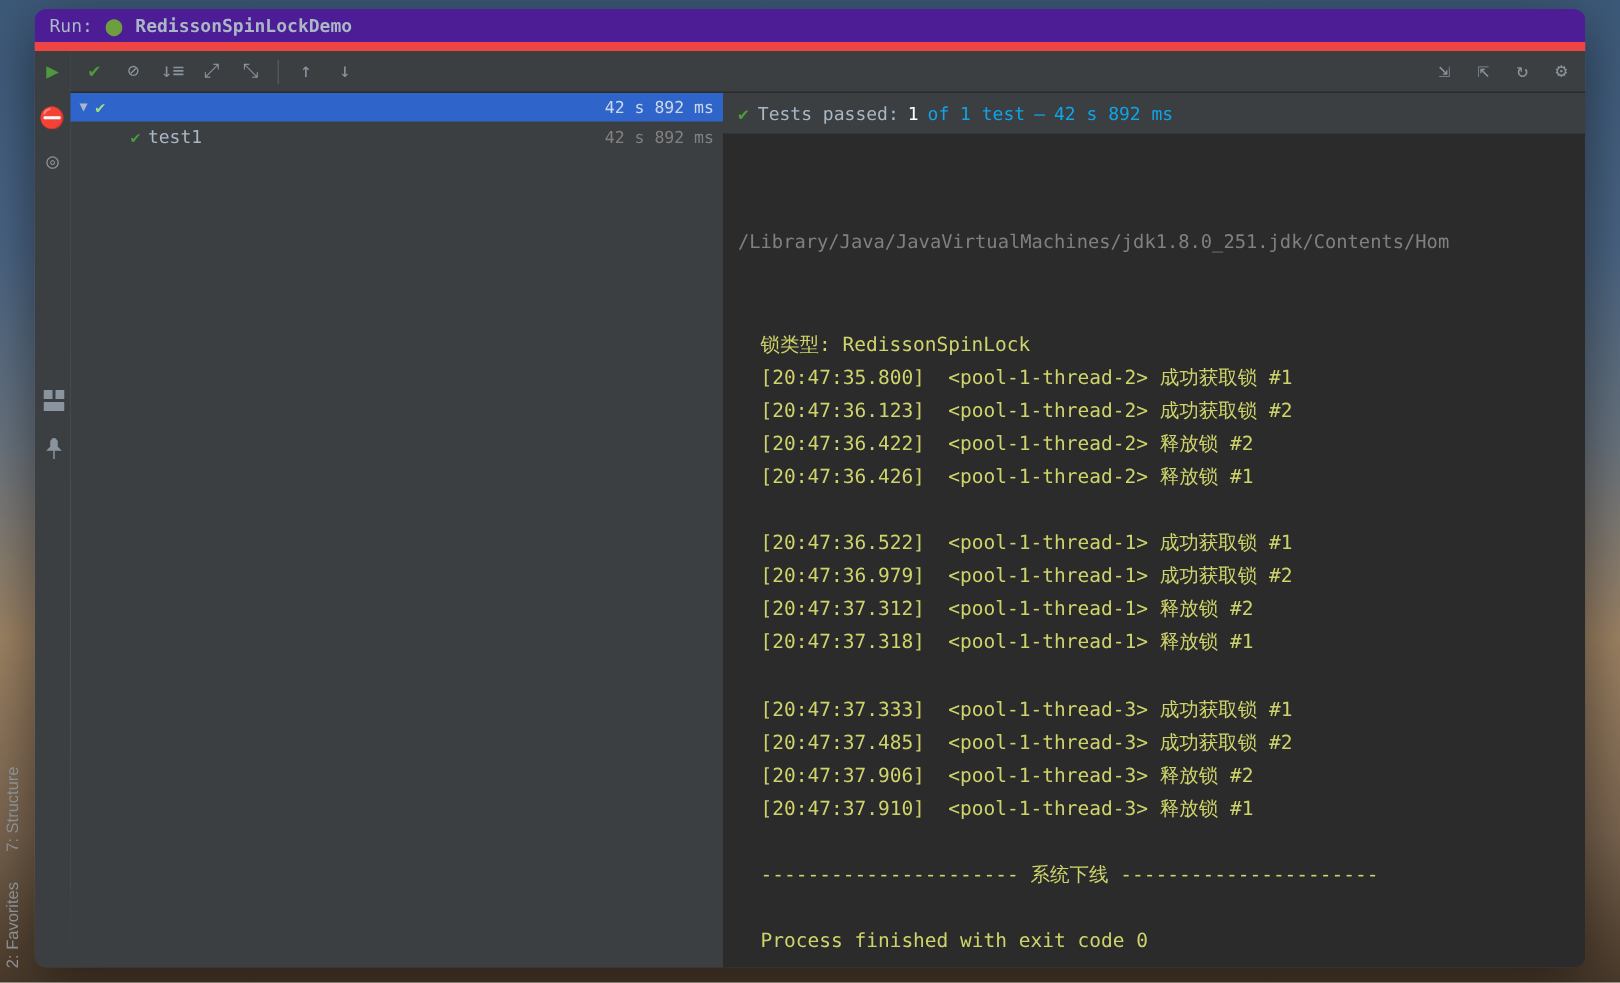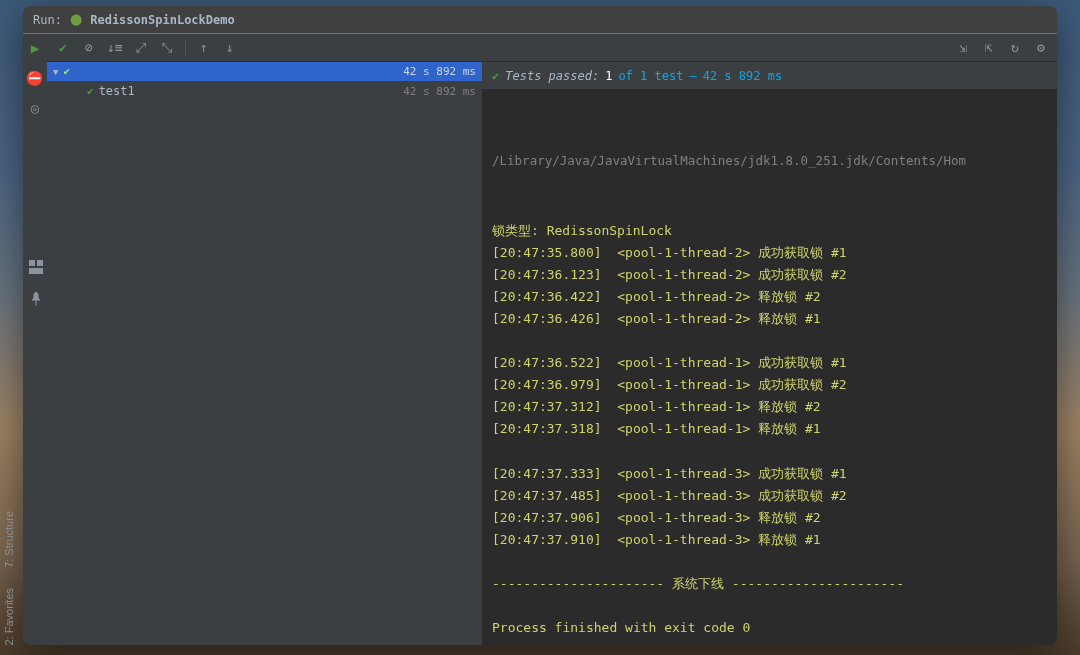--- a/index.html
+++ b/index.html
@@ -23,26 +23,26 @@
       background: rgba(43,43,43,0.0);
       border-radius: 8px;
       box-shadow: 0 10px 40px rgba(0,0,0,0.5);
       overflow: hidden;
       display: flex;
       flex-direction: column;
       z-index: 1;
     }
     .titlebar {
       height: 28px;
-      background: #404040;
+      background: #4c1d95;
       display: flex;
       align-items: center;
       padding: 0 10px;
       gap: 8px;
-      border-bottom: 1px solid #ef4444;
+      border-bottom: 6px solid #ef4444;
     }
     .run-label { color: #a9b7c6; font-size: 12px; }
     .tab-icon { color: #6e9f3f; font-size: 11px; }
     .tab-title { color: #a9b7c6; font-size: 12px; font-weight: bold; }
     .main-area { flex: 1; display: flex; min-height: 0; }
     .left-gutter {
       width: 24px;
       background: #3c3f41;
       display: flex;
       flex-direction: column;
@@ -118,32 +118,32 @@
       height: 28px;
       background: #3c3f41;
       display: flex;
       align-items: center;
       padding: 0 10px;
       font-size: 12px;
       gap: 6px;
       border-bottom: 1px solid #2b2b2b;
     }
     .console-header .check { color: #4e9a3f; }
-    .console-header .passed { color: #a9b7c6; font-style: italic; }
+    .console-header .passed { color: #a9b7c6; }
     .console-header .count { color: #ffffff; }
     .console-header .dim { color: #0ea5e9; text-align: right; }
     .console-body {
       flex: 1;
       padding: 16px 10px;
       font-size: 13px;
       line-height: 1.7;
       overflow: hidden;
       white-space: pre;
     }
-    .console-line { color: #cfd46a; }
+    .console-line { color: #cfd46a; margin-left: 15px; }
     .console-path { color: #808080; font-size: 12.5px; margin-bottom: 4px; }
     .right-panel-middle {
       flex: 1;
       display: flex;
       flex-direction: column;
       min-width: 0;
     }
     .tool-icons-right {
       margin-left: auto;
       display: flex;

